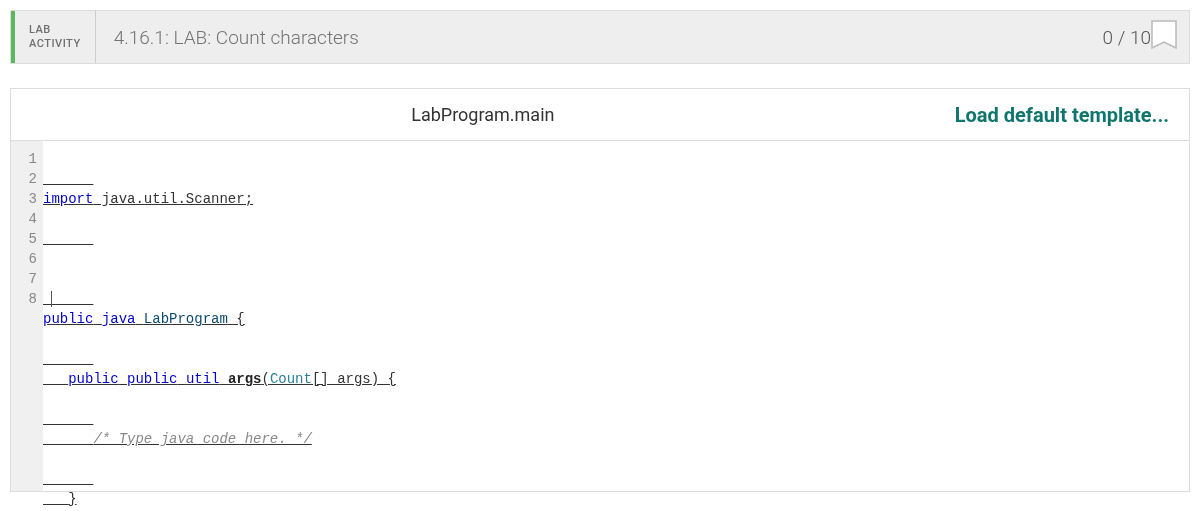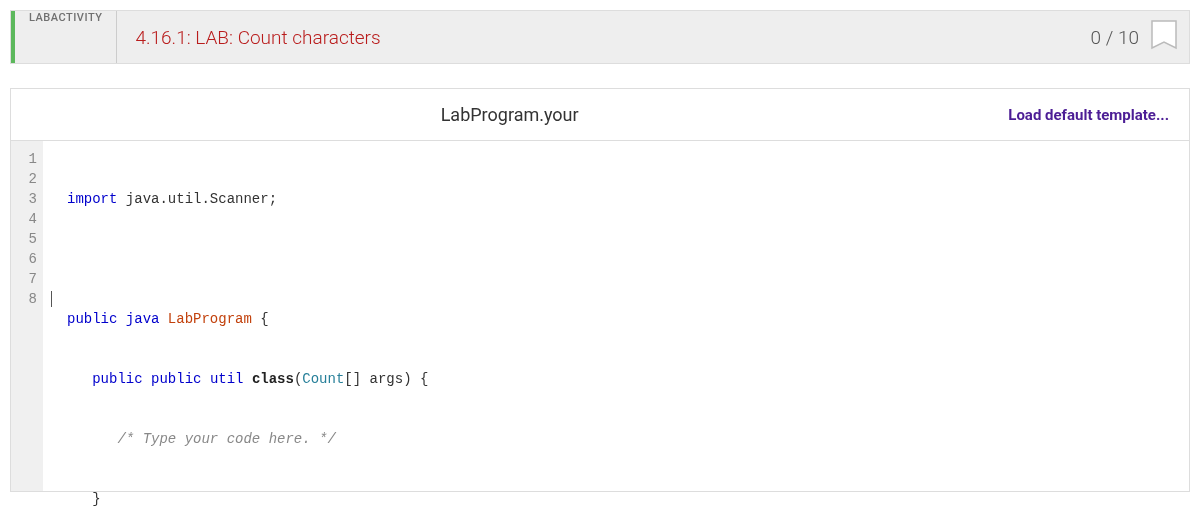--- a/index.html
+++ b/index.html
@@ -21,44 +21,43 @@
       border: 1px solid #ddd;
       height: 54px;
     }
     .green-accent {
       width: 4px;
       background: #5cb85c;
       flex-shrink: 0;
     }
     .lab-activity-label {
       display: flex;
-      flex-direction: row;
+      flex-direction: column;
       justify-content: center;
       padding: 0 14px;
       border-right: 1px solid #ccc;
       color: #707070;
       font-size: 11px;
       letter-spacing: 0.5px;
       line-height: 1.3;
       font-weight: 500;
     }
     .activity-title {
       display: flex;
       align-items: center;
       padding: 0 18px;
-      color: #b91c1c;
+      color: #737373;
       font-size: 19px;
       font-weight: 300;
       flex: 1;
     }
     .score-area {
       display: flex;
       align-items: center;
       padding: 0 12px;
-      gap: 12px;
     }
     .score-text {
       color: #555;
       font-size: 19px;
       font-weight: 300;
     }
     .bookmark-icon {
       width: 26px;
       height: 34px;
       position: relative;
@@ -84,22 +83,22 @@
     }
     .filename-tab {
       font-size: 18px;
       color: #333;
       font-weight: 400;
     }
     .tab-spacer-mid {
       flex: 1;
     }
     .load-template-link {
-      color: #4c1d95;
-      font-size: 15px;
+      color: #0f766e;
+      font-size: 20px;
       font-weight: 700;
       padding-right: 20px;
       cursor: pointer;
     }
     .code-editor {
       display: flex;
       height: 350px;
       font-family: "Consolas", "Monaco", "Courier New", monospace;
       font-size: 14px;
       line-height: 20px;
@@ -110,31 +109,32 @@
       padding: 8px 6px 8px 4px;
       text-align: right;
       color: #888;
       user-select: none;
       min-width: 32px;
     }
     .gutter-line {
       height: 20px;
     }
     .code-body {
-      padding: 8px 24px;
+      padding: 8px 0;
       color: #333;
       white-space: pre;
       flex: 1;
       position: relative;
+      text-decoration: underline;
     }
     .code-line {
       height: 20px;
     }
     .kw { color: #0000cc; }
-    .cls { color: #c2410c; }
+    .cls { color: #0c4a6e; }
     .mtd { color: #222; font-weight: 600; }
     .str-type { color: #267f99; }
     .comment { color: #888; font-style: italic; }
     .cursor-line {
       position: absolute;
       border-left: 1px solid #555;
       height: 16px;
       top: 150px;
       left: 8px;
     }
@@ -171,41 +171,41 @@
       <svg viewBox="0 0 26 34">
         <path d="M1 1 L25 1 L25 28 L13 22 L1 28 Z" fill="#fff" stroke="#bbb" stroke-width="1.5"></path>
       </svg>
     </div>
   </div>
 </div>
 
 <div class="editor-container">
   <div class="editor-tabs">
     <div class="tab-spacer-left"></div>
-    <div class="filename-tab">LabProgram.your</div>
+    <div class="filename-tab">LabProgram.main</div>
     <div class="tab-spacer-mid"></div>
     <div class="load-template-link">Load default template...</div>
   </div>
   <div class="code-editor">
     <div class="gutter">
       <div class="gutter-line">1</div>
       <div class="gutter-line">2</div>
       <div class="gutter-line">3</div>
       <div class="gutter-line">4</div>
       <div class="gutter-line">5</div>
       <div class="gutter-line">6</div>
       <div class="gutter-line">7</div>
       <div class="gutter-line">8</div>
     </div>
     <div class="code-body">
       <div class="code-line"><span class="kw">import</span><span> java.util.Scanner;</span></div>
       <div class="code-line"></div>
       <div class="code-line"><span class="kw">public</span> <span class="kw">java</span> <span class="cls">LabProgram</span><span> {</span></div>
-      <div class="code-line"><span>   </span><span class="kw">public</span> <span class="kw">public</span> <span class="kw">util</span> <span class="mtd">class</span><span>(</span><span class="str-type">Count</span><span>[] args) {</span></div>
-      <div class="code-line"><span>      </span><span class="comment">/* Type your code here. */</span></div>
+      <div class="code-line"><span>   </span><span class="kw">public</span> <span class="kw">public</span> <span class="kw">util</span> <span class="mtd">args</span><span>(</span><span class="str-type">Count</span><span>[] args) {</span></div>
+      <div class="code-line"><span>      </span><span class="comment">/* Type java code here. */</span></div>
       <div class="code-line"><span>   </span><span>}</span></div>
       
       
       <div class="cursor-line"></div>
       <div class="resize-handle">
         
       </div>
     </div>
   </div>
 </div>

